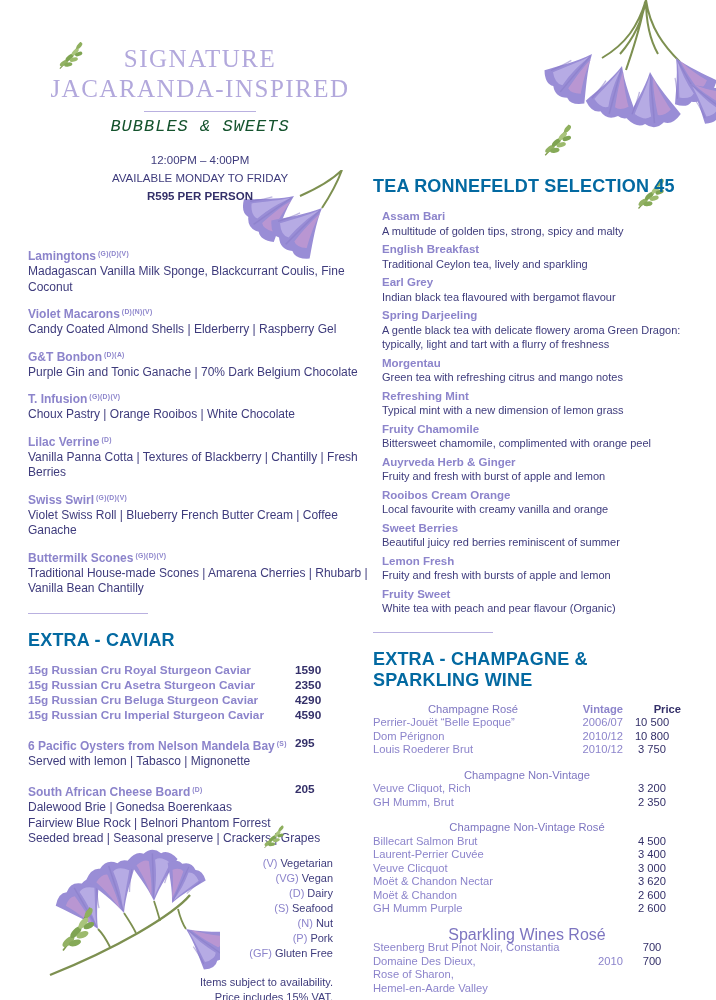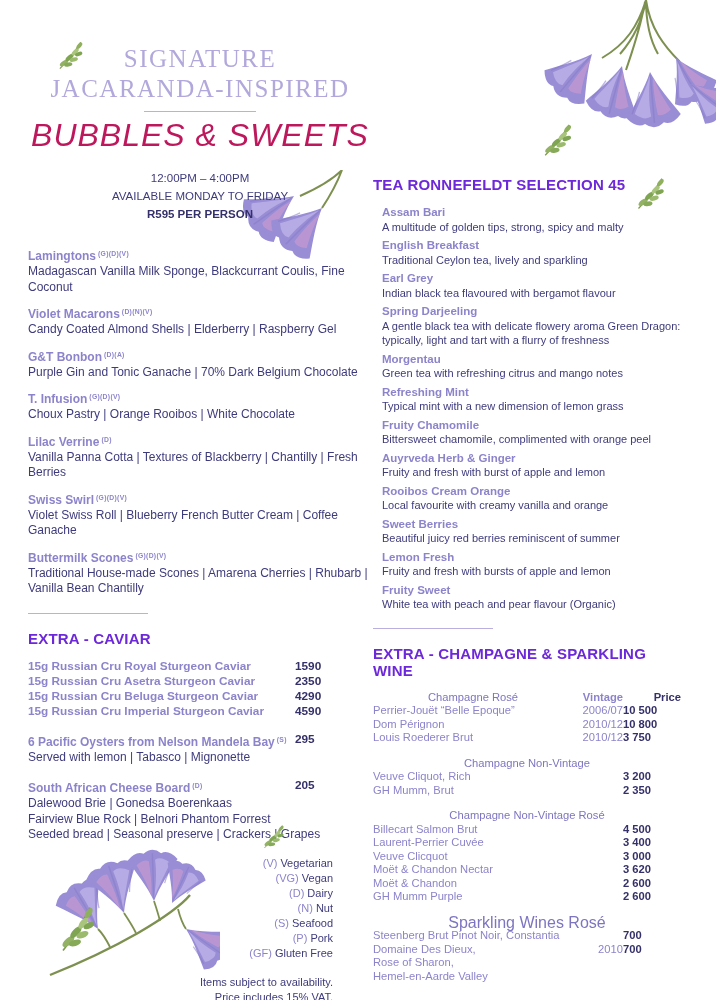--- a/index.html
+++ b/index.html
@@ -4,30 +4,30 @@
 <style>
   html,body{margin:0;padding:0;background:#e9e9ee;}
   .page{position:relative;width:716px;height:1000px;margin:0 auto;background:#ffffff;
         overflow:hidden;font-family:"Liberation Sans",sans-serif;-webkit-font-smoothing:antialiased;}
 
   
   .hero{position:absolute;left:30px;top:44px;width:340px;text-align:center;}
   .hero-t1{font-family:"Liberation Serif","DejaVu Serif",serif;font-size:25px;line-height:30px;
            letter-spacing:1.5px;font-weight:400;color:#b2a8dc;}
   .hero-rule{width:112px;border-top:1.2px solid #b9b0e0;margin:7px auto 5px auto;}
-  .hero-t2{font-family:Liberation Sans, sans-serif;font-style:italic;font-size:32px;
-           letter-spacing:1px;color:#be185d;}
+  .hero-t2{font-family:Liberation Mono, monospace;font-style:italic;font-size:17px;
+           letter-spacing:1px;color:#14532d;}
   .sched{margin-top:15px;font-size:11.5px;line-height:18px;color:#3e3b7c;}
   .sched .bold{font-weight:700;color:#343069;}
 
   
   .col-left{position:absolute;left:28px;top:246px;width:340px;}
   .col-right{position:absolute;left:373px;top:176px;width:308px;}
 
-  .section-h{font-size:15px;font-weight:700;color:#6d28d9;margin:0 0 12px 0;letter-spacing:.2px;}
+  .section-h{font-size:18px;font-weight:700;color:#0369a1;margin:0 0 12px 0;letter-spacing:.2px;}
   .rule{width:120px;border-top:1.2px solid #b9b0e0;margin:16px 0 16px 0;}
 
   
   .dish{margin-bottom:9px;}
   .dish-name{font-size:12px;font-weight:700;color:#8c84cb;}
   .dish-codes{font-size:6.8px;font-weight:700;color:#8c84cb;vertical-align:4px;margin-left:2px;letter-spacing:.3px;}
   .dish-desc{font-size:12px;line-height:15.5px;color:#3e3b7c;white-space:pre-line;}
 
   
   .caviar-row{display:grid;grid-template-columns:267px 1fr;font-size:11.8px;font-weight:700;line-height:15px;}
@@ -41,21 +41,21 @@
   
   .tea-item{margin-bottom:4px;margin-left:9px;}
   .tea-name{font-size:11.5px;font-weight:700;color:#8c84cb;line-height:14.5px;}
   .tea-desc{font-size:11px;color:#3e3b7c;line-height:14.5px;white-space:pre-line;}
 
   
   .wine-group{margin-bottom:12px;}
   .wine-row{display:grid;grid-template-columns:1fr 50px 58px;font-size:11.2px;line-height:13.5px;align-items:start;}
   .wine-name{color:#8c84cb;white-space:pre-line;}
   .wine-vintage{color:#8c84cb;text-align:right;}
-  .wine-price{color:#343069;font-weight:700;text-align:left;}
+  .wine-price{color:#343069;font-weight:400;text-align:center;}
   .group-title{color:#7d75c0;font-weight:400;text-align:center;}
   .col-head-v{color:#8c84cb;font-weight:700;text-align:right;}
   .col-head-p{color:#343069;font-weight:700;text-align:right;}
 
   
   .legend{position:absolute;left:140px;top:822px;width:193px;text-align:right;
           font-size:11px;line-height:15px;color:#3e3b7c;}
   .legend-leaf-wrap{padding-right:46px;margin-bottom:3px;}
   .legend-code{color:#8c84cb;margin-right:3px;}
   .note{margin-top:14px;white-space:pre-line;}
@@ -437,25 +437,25 @@
 
         <div class="legend-row">
           <span class="legend-code">(VG)</span><span>Vegan</span>
         </div>
 
         <div class="legend-row">
           <span class="legend-code">(D)</span><span>Dairy</span>
         </div>
 
         <div class="legend-row">
+          <span class="legend-code">(S)</span><span>Seafood</span>
+        </div>
+
+        <div class="legend-row">
           <span class="legend-code">(N)</span><span>Nut</span>
-        </div>
-
-        <div class="legend-row">
-          <span class="legend-code">(S)</span><span>Seafood</span>
         </div>
 
         <div class="legend-row">
           <span class="legend-code">(P)</span><span>Pork</span>
         </div>
 
         <div class="legend-row">
           <span class="legend-code">(GF)</span><span>Gluten Free</span>
         </div>
       </div>

